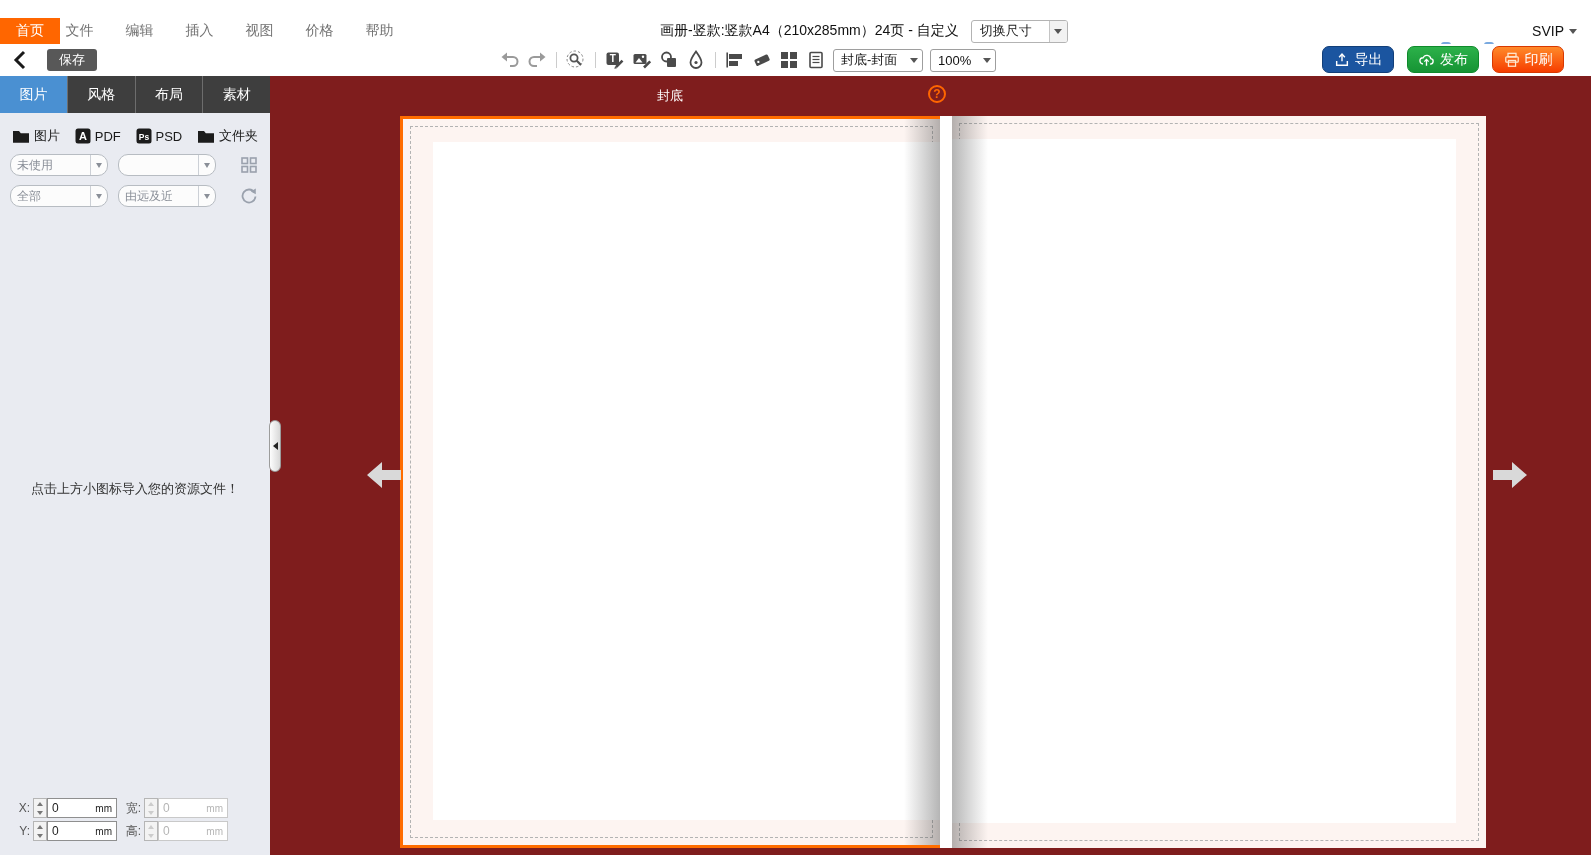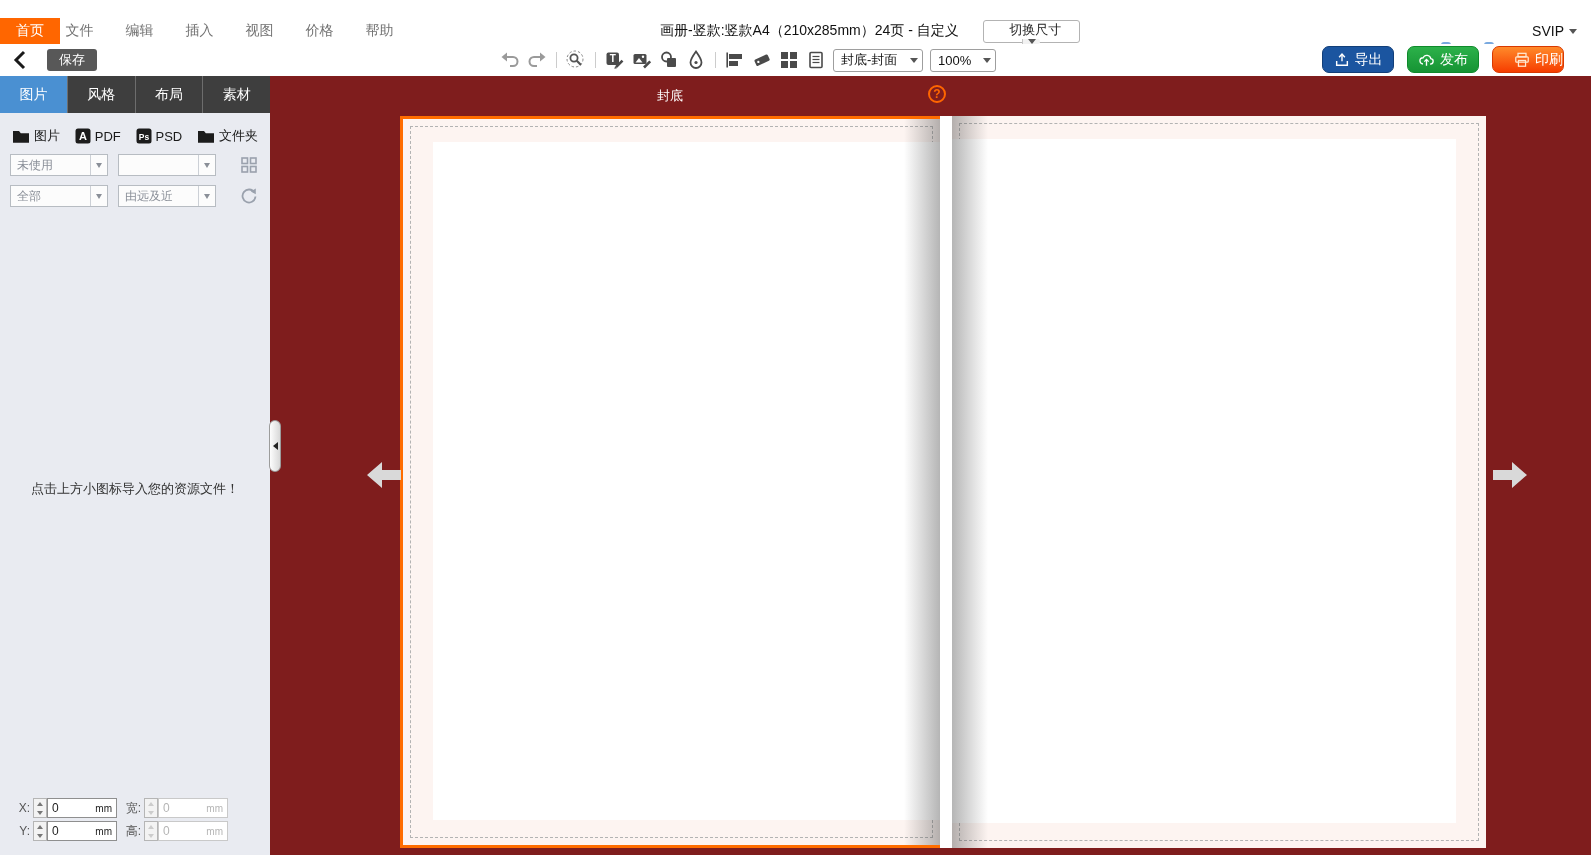--- a/index.html
+++ b/index.html
@@ -17,22 +17,22 @@
   .win-btn { width:14px; height:12px; display:flex; align-items:center; justify-content:center; cursor:pointer; }
 
   
   .menubar { position:absolute; left:0; top:18px; width:100%; height:26px; background:#fff; }
   .menu-home { position:absolute; left:0; top:0; width:60px; height:26px; background:#f60;
     color:#fff; font-size:14px; display:flex; align-items:center; justify-content:center; }
   .menu-items { position:absolute; left:65px; top:0; height:26px; display:flex; gap:31px; align-items:center; }
   .menu-item { width:29px; text-align:center; font-size:14px; color:#737373; cursor:pointer; white-space:nowrap; }
   .doc-group { position:absolute; left:660px; top:0; height:26px; display:flex; align-items:center; }
   .doc-title { font-size:14px; color:#111; white-space:nowrap; }
-  .mini-select { margin-left:24px; width:97px; height:23px; border:1px solid #b3b3b3; border-radius:3px;
-    background:#fff; display:flex; align-items:center; cursor:pointer;flex-direction:column; }
+  .mini-select { margin-left:12px; width:97px; height:23px; border:1px solid #b3b3b3; border-radius:3px;
+    background:#fff; display:flex; align-items:center; cursor:pointer; }
   .mini-select .val { flex:1; font-size:13px; color:#222; padding-left:8px; white-space:nowrap; }
   .mini-select .arrow-box { width:18px; height:100%; border-left:1px solid #c4c4c4;
     display:flex; align-items:center; justify-content:center; background:#f2f2f2; border-radius:0 2px 2px 0; }
   .caret { width:0; height:0; border-left:4px solid transparent; border-right:4px solid transparent;
     border-top:5px solid #555; }
   .menu-right { position:absolute; right:14px; top:0; height:26px; display:flex; align-items:center; gap:12px; }
   .qq { display:flex; align-items:center; gap:0; cursor:pointer;margin-top:44px; }
   .penguin { position:relative; width:15px; height:17px; }
   .penguin .body { position:absolute; left:2px; top:1px; width:12px; height:16px; background:#111;
     border-radius:50% 50% 46% 46%; }
@@ -55,37 +55,37 @@
     display:flex; align-items:center; cursor:pointer; }
   .tool-select .val { flex:1; font-size:13px; color:#111; padding-left:7px; white-space:nowrap; }
   .tool-select .arrow-box { width:16px; display:flex; align-items:center; justify-content:center; }
   .spread-select { width:90px; }
   .zoom-select { width:66px; }
   .action-btns { position:absolute; right:27px; top:2px; display:flex; gap:13px; }
   .action-btn { width:72px; height:27px; border-radius:7px; color:#fff; font-size:14px;
     display:flex; align-items:center; justify-content:center; gap:5px; cursor:pointer; }
   .btn-export { background:#1b55a0; border:1px solid #123f79; }
   .btn-publish { background:linear-gradient(#2cb14a,#169434); border:1px solid #0f8a2b; }
-  .btn-print { background:linear-gradient(#ff8a2a,#f63d00); border:1px solid #d93800;justify-content:flex-end; }
+  .btn-print { background:linear-gradient(#ff8a2a,#f63d00); border:1px solid #d93800; }
 
   
   .main { position:absolute; left:0; top:76px; right:0; bottom:0;padding-left:36px; }
 
   
   .sidebar { position:absolute; left:0; top:0; width:270px; height:100%; background:#e9ebf1; }
   .tabbar { display:flex; height:37px; background:#3e3e3e; }
   .tab { flex:1; display:flex; align-items:center; justify-content:center; color:#fff; font-size:14px;
     border-right:1px solid #6d6d6d; cursor:pointer; }
   .tab:last-child { border-right:none; }
   .tab.active { background:#4a90d2; }
   .import-row { display:flex; align-items:center; justify-content:space-between; padding:14px 12px 0 12px; }
   .import-item { display:flex; align-items:center; gap:4px; cursor:pointer; }
   .import-item .lbl { font-size:13px; color:#1a1a1a; }
   .filter-row { display:flex; align-items:center; padding:0 10px; margin-top:9px; gap:10px; }
-  .filter-select { width:98px; height:22px; background:#fcfcfc; border:1px solid #b7bcc2; border-radius:0;
+  .filter-select { width:98px; height:22px; background:#fcfcfc; border:1px solid #b7bcc2; border-radius:10px;
     display:flex; align-items:center; cursor:pointer; }
   .filter-select .val { flex:1; font-size:12px; color:#8a8f98; padding-left:6px; white-space:nowrap; overflow:hidden; }
   .filter-select .arrow-box { width:17px; height:100%; border-left:1px solid #ccd0d6;
     display:flex; align-items:center; justify-content:center; }
   .filter-select .caret { border-top-color:#8a8f98; border-left-width:3.5px; border-right-width:3.5px; }
   .side-icon { width:22px; height:22px; display:flex; align-items:center; justify-content:center;
     margin-left:auto; cursor:pointer; }
   .hint { position:absolute; left:0; top:404px; width:100%; text-align:center; font-size:13px; color:#333; }
 
   

